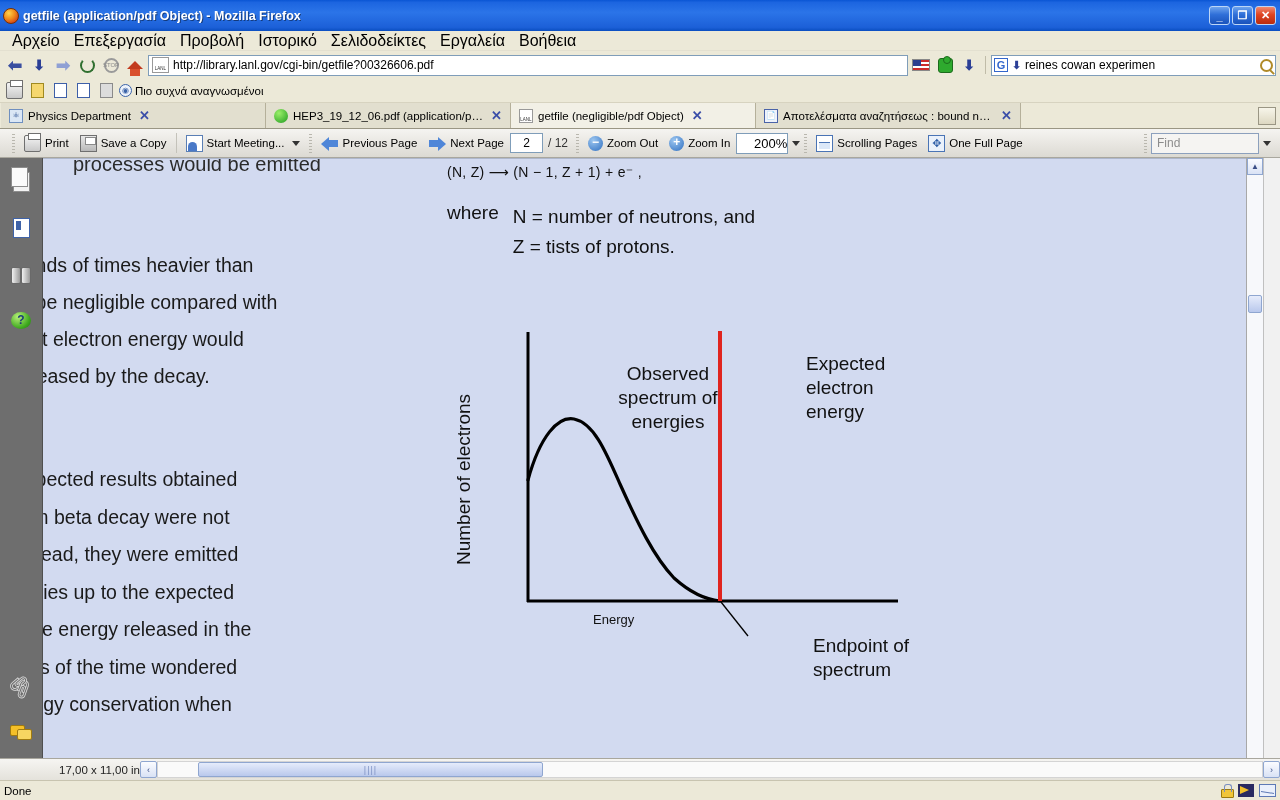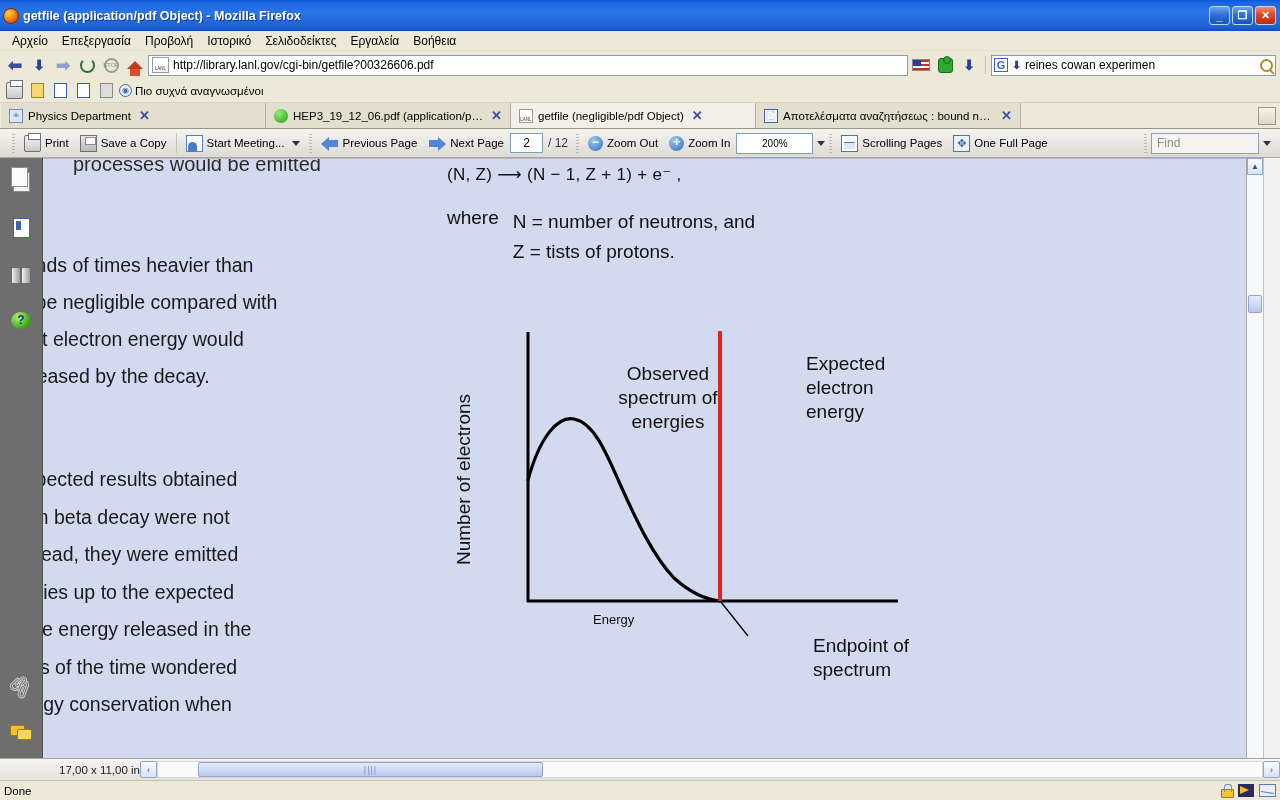--- a/index.html
+++ b/index.html
@@ -28,21 +28,21 @@
     width:21px;height:19px;border:1px solid #bcd6f7;border-radius:3px;
     display:flex;align-items:center;justify-content:center;
     font-size:11px;color:#fff;font-weight:bold;
     background:linear-gradient(to bottom,#6ea4ee,#2f6fd8 45%,#1a53bb);
   }
   .win-btn.close{ background:linear-gradient(to bottom,#f08a70,#df4422 45%,#b92c0e); }
 
   
   .menubar{
     height:20px; background:#ece9d8; display:flex; align-items:center;
-    padding-left:5px; border-bottom:1px solid #e3e0d0; font-size:12px;
+    padding-left:5px; border-bottom:1px solid #e3e0d0; font-size:16px;
   }
   .menu-item{ padding:2px 7px; white-space:nowrap; }
 
   
   .navbar{
     height:28px; background:#ece9d8; display:flex; align-items:center;
     padding:0 4px; gap:2px;
   }
   .navicon{ width:22px;height:22px;display:flex;align-items:center;justify-content:center;flex:none; }
   .arrow-l, .arrow-r{ font-size:17px; color:#3a4fa0; font-weight:bold; line-height:1; }
@@ -148,22 +148,22 @@
   .arrow-blue-r::after{content:"";position:absolute;right:7px;top:4px;width:10px;height:7px;background:#4f86d8;}
   .pagebox{
     width:33px;height:20px;background:#fff;border:1px solid #7f9db9;
     text-align:center;line-height:18px;font-size:12px;flex:none;
   }
   .pagetot{font-size:12px;color:#333;padding:0 4px;}
   .circ{width:15px;height:15px;border-radius:50%;flex:none;
     background:radial-gradient(circle at 35% 30%,#9cc6f0,#2f6fc0);
     color:#fff;font-size:12px;font-weight:bold;line-height:13px;text-align:center;}
   .zoombox{
-    width:77px;height:21px;background:#fff;border:1px solid #7f9db9;
-    font-size:10px;line-height:19px;text-align:center;flex:none;
+    width:52px;height:21px;background:#fff;border:1px solid #7f9db9;
+    font-size:13px;line-height:19px;text-align:right;flex:none;
   }
   .caret{width:0;height:0;border-left:4px solid transparent;border-right:4px solid transparent;
          border-top:5px solid #333;flex:none;margin-left:3px;}
   .ico-scroll{background:#fff;border:1px solid #4a74b5;}
   .ico-scroll::after{content:"";position:absolute;left:2px;bottom:2px;right:2px;height:6px;
     background:#dce8f8;border-top:1px solid #4a74b5;}
   .ico-full{background:#eaf1fb;border:1px solid #4a74b5;color:#2f5fa8;font-size:11px;
             text-align:center;line-height:15px;}
   .findbox{
     width:108px;height:21px;background:#f5f4f2;border:1px solid #8ca0bd;
@@ -208,21 +208,21 @@
     position:absolute;left:-28px;top:88px;width:420px;
     font-size:19.5px;line-height:37px;color:#1a1a1a;white-space:nowrap;
   }
   .pdf-text-col2{
     position:absolute;left:-28px;top:302px;width:420px;
     font-size:19.5px;line-height:37.5px;color:#1a1a1a;white-space:nowrap;
   }
   .eqn{
     position:absolute;left:404px;top:5px;font-size:19px;color:#111;
   }
-  .eqn-line1{font-size:17px;letter-spacing:.3px;}
+  .eqn-line1{font-size:14px;letter-spacing:.3px;}
   .eqn-where{margin-top:22px;display:flex;gap:14px;align-items:flex-start;}
   .eqn-where .defs{line-height:30px;}
 
   .figure{ position:absolute; left:405px; top:165px; width:505px; height:380px; }
   .fig-ylabel{
     position:absolute;left:5px;top:30px;width:28px;height:250px;
     writing-mode:vertical-rl;transform:rotate(180deg);
     font-size:19px;text-align:center;color:#111;
   }
   .fig-xlabel{ position:absolute;left:145px;top:288px;font-size:13px;color:#111; }

